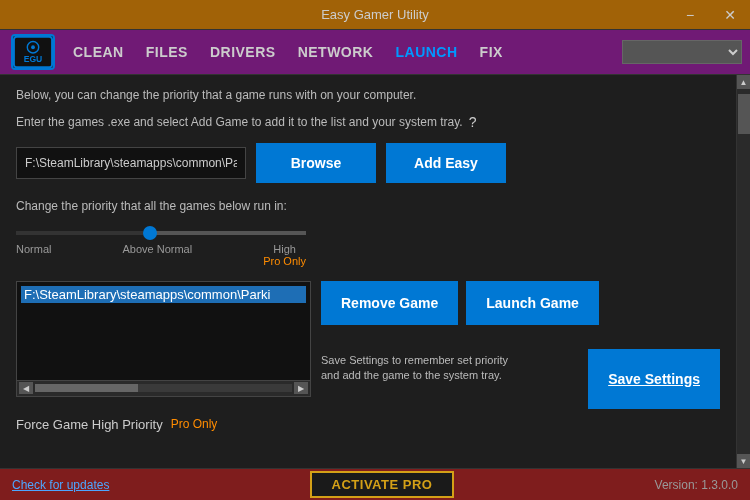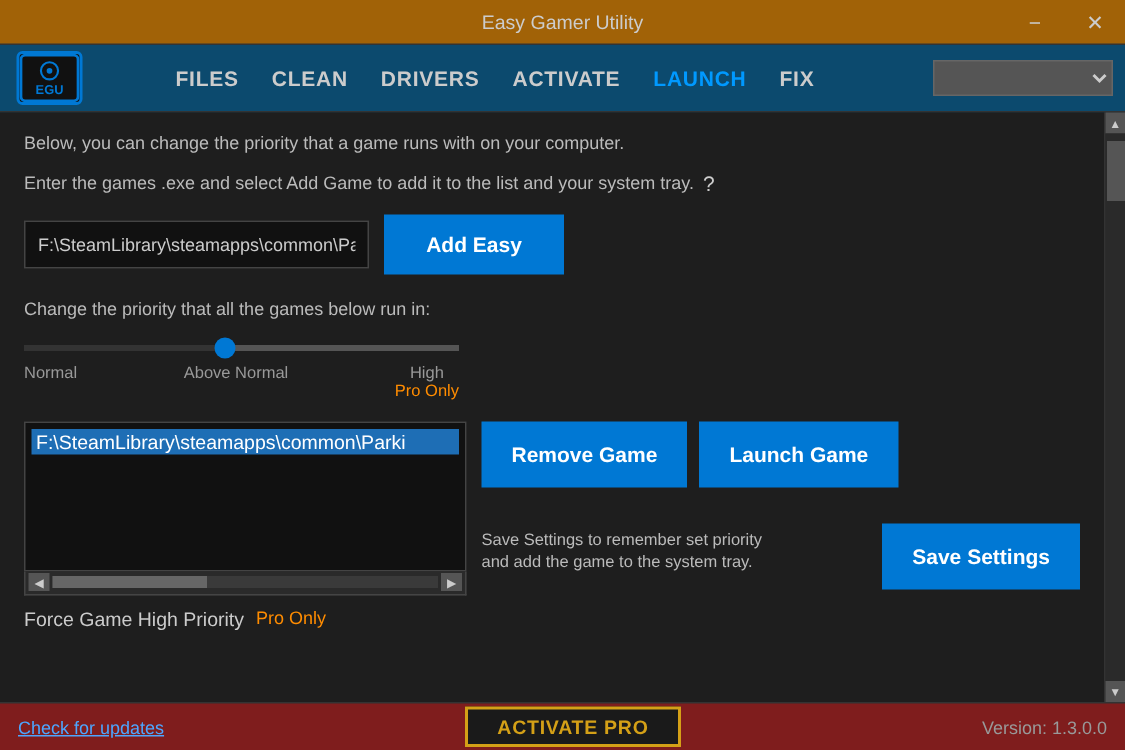--- a/index.html
+++ b/index.html
@@ -42,27 +42,26 @@
       justify-content: center;
       color: #ccc;
       font-size: 14px;
       cursor: pointer;
       background: transparent;
       border: none;
     }
 
     
     .navbar {
-      background: #0c4a6e;
+      background: #701a75;
       height: 45px;
       display: flex;
       align-items: center;
       padding: 0 8px;
       border-bottom: 1px solid #333;
-      gap: 44px;
     }
     .logo {
       width: 50px;
       height: 40px;
       display: flex;
       align-items: center;
       justify-content: center;
       margin-right: 5px;
       flex-shrink: 0;
     }
@@ -402,44 +401,45 @@
     <div class="logo-inner">
       <svg class="logo-svg" viewBox="0 0 42 34">
         <rect x="1" y="1" width="40" height="32" rx="3" fill="#111" stroke="#0078d4" stroke-width="2"></rect>
         <circle cx="21" cy="12" r="6" fill="none" stroke="#0078d4" stroke-width="1.5"></circle>
         <circle cx="21" cy="12" r="2" fill="#0078d4"></circle>
         <text x="21" y="28" text-anchor="middle" fill="#0078d4" font-size="9" font-weight="bold">EGU</text>
       </svg>
     </div>
   </div>
   <div class="nav-items">
+    <span class="nav-item">CLEAN</span>
     <span class="nav-item">FILES</span>
-    <span class="nav-item">CLEAN</span>
     <span class="nav-item">DRIVERS</span>
-    <span class="nav-item">ACTIVATE</span>
+    <span class="nav-item">NETWORK</span>
     <span class="nav-item active">LAUNCH</span>
     <span class="nav-item">FIX</span>
   </div>
   <select class="nav-dropdown">
     <option></option>
   </select>
 </div>
 
 <div class="content-wrapper">
   <div class="main-content">
 
     <div class="info-text">Below, you can change the priority that a game runs with on your computer.</div>
 
     <div class="info-row">
       <span class="info-text" style="margin:0">Enter the games .exe and select Add Game to add it to the list and your system tray.</span>
       <span class="help-icon">?</span>
     </div>
 
     <div class="input-row">
       <input class="game-input" type="text" value="F:\SteamLibrary\steamapps\common\Parkitect\Parkitect.exe" style="">
+      <button class="btn-blue large">Browse</button>
       <button class="btn-blue large">Add Easy</button>
     </div>
 
     <div class="priority-section">
       <div class="priority-label">Change the priority that all the games below run in:</div>
       <div class="slider-wrapper">
         <input type="range" class="slider" min="0" max="100" value="46" style="">
       </div>
       <div class="slider-labels">
         <span>Normal</span>
@@ -466,21 +466,21 @@
         </div>
       </div>
 
       <div style="display:flex; flex-direction:column; gap:16px; flex:1;">
         <div style="display:flex; gap:8px; margin-bottom:8px;">
           <button class="btn-blue" style="height:44px; min-width:130px; font-size:14px;">Remove Game</button>
           <button class="btn-blue" style="height:44px; min-width:130px; font-size:14px;">Launch Game</button>
         </div>
         <div style="display:flex; gap:8px; align-items:flex-start;">
           <div class="save-info">Save Settings to remember set priority and add the game to the system tray.</div>
-          <button class="btn-blue" style="height:44px; min-width:130px; font-size:14px; margin-left:auto;">Save Settings</button>
+          <button class="btn-blue" style="height:60px; min-width:130px; font-size:14px; margin-left:auto;text-decoration:underline;">Save Settings</button>
         </div>
       </div>
     </div>
 
     <div class="force-priority">
       <span>Force Game High Priority</span>
       <span class="pro-tag">Pro Only</span>
     </div>
 
   </div>

